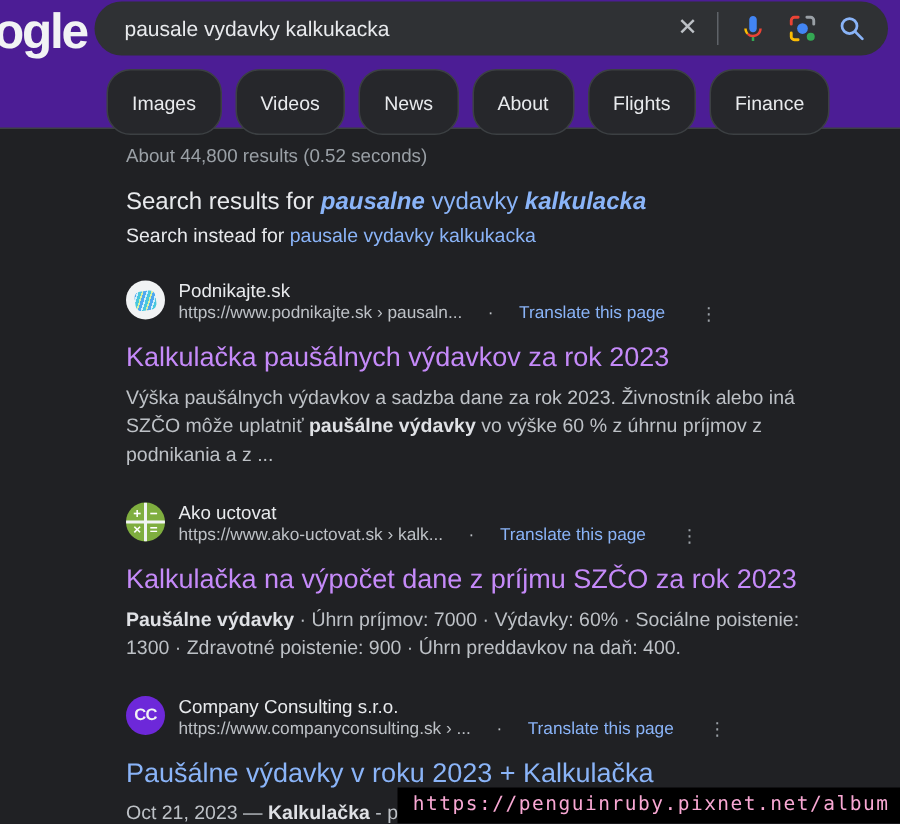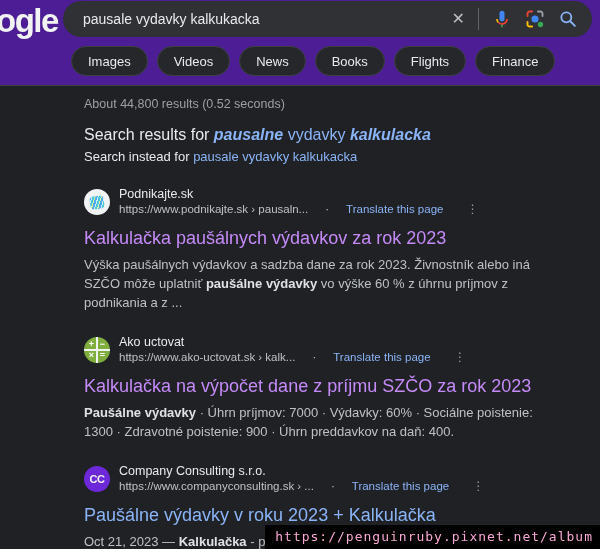--- a/index.html
+++ b/index.html
@@ -24,35 +24,35 @@
   .searchbox input {
     flex:1; background:transparent; border:none; outline:none;
     color:#e8eaed; font-size:14px; font-family:"Liberation Sans", sans-serif;
   }
   .sb-icons { display:flex; align-items:center; gap:13px; }
   .clear-x { color:#bdc1c6; font-size:16px; line-height:1; cursor:pointer; }
   .sb-divider { width:1px; height:22px; background:#5f6368; }
   .sb-icons svg { display:block; cursor:pointer; }
   .tabs { position:absolute; left:71px; top:46px; display:flex; gap:9px; }
   .tab {
-    height:30px; padding:0 16px; border:1px solid #3c4043; border-radius:16px;
+    height:44px; padding:0 16px; border:1px solid #3c4043; border-radius:16px;
     background:#26272b; color:#e8eaed; font-size:13px;
     display:flex; align-items:center; cursor:pointer; white-space:nowrap;
   }
   
   .content { padding:11px 30px 0 84px; }
   .stats { font-size:12.5px; color:#9aa0a6; }
   .suggestion { margin-top:15px; }
   .showing-line { font-size:16px; color:#e8eaed; }
   .showing-line a { color:#8ab4f8; text-decoration:none; cursor:pointer; }
   .instead-line { margin-top:5px; font-size:13px; color:#e8eaed; }
   .instead-line a { color:#8ab4f8; text-decoration:none; cursor:pointer; }
   
   .result { margin-top:23px; width:472px; }
-  .result-head { display:flex; align-items:center; gap:9px; cursor:pointer; }
+  .result-head { display:flex; gap:9px; cursor:pointer; }
   .favicon {
     width:26px; height:26px; border-radius:50%; flex:0 0 26px;
     display:flex; align-items:center; justify-content:center; overflow:hidden;
   }
   .fav-podnikajte { background:#f1f3f4; }
   .fav-podnikajte .stripes {
     width:14px; height:13px; border-radius:4px; transform:rotate(-8deg);
     background:repeating-linear-gradient(115deg,#4fa8f0 0 2px,#cfeffc 2px 3px,#49c7dd 3px 5px,#d9f0a3 5px 6px);
   }
   .fav-ako { background:#7fae3f; position:relative; }
@@ -119,21 +119,21 @@
           <path d="M14.7 14.7L20.3 20.3" stroke="#8ab4f8" stroke-width="2.2" stroke-linecap="round"></path>
         </svg>
       </span>
     </div>
   </div>
 
   <div class="tabs">
     <div class="tab">Images</div>
     <div class="tab">Videos</div>
     <div class="tab">News</div>
-    <div class="tab">Books</div>
+    <div class="tab">About</div>
     <div class="tab">Flights</div>
     <div class="tab">Finance</div>
   </div>
 </div>
 
 <div class="content">
   <div class="stats">About 44,800 results (0.52 seconds)</div>
 
   <div class="suggestion">
     <div class="showing-line"><span>Search results for </span><a><span data-b="" style="font-weight: bold; font-style: italic;">pausalne</span><span> vydavky </span><span data-b="" style="font-weight: bold; font-style: italic;">kalkulacka</span></a></div>

